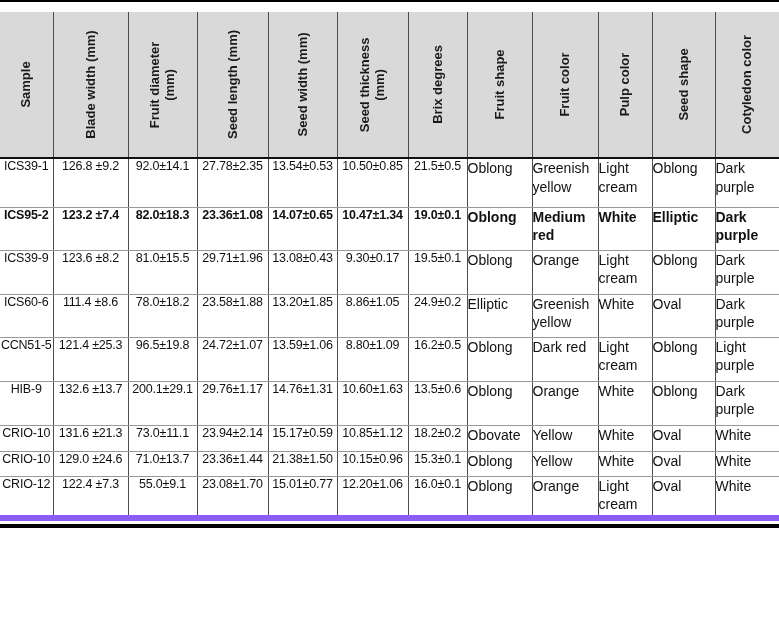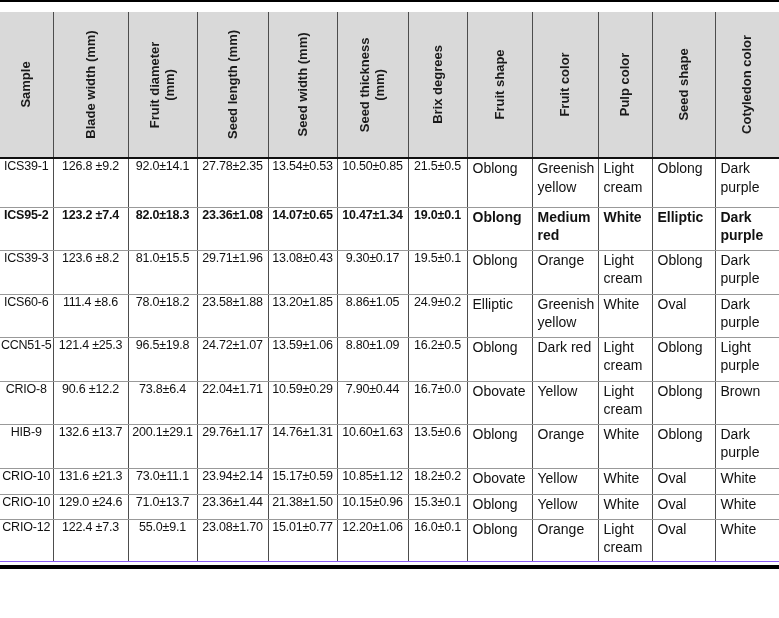--- a/index.html
+++ b/index.html
@@ -53,32 +53,31 @@
     line-height: 1.15;
     color: #1a1a1a;
     white-space: normal;
   }
 
   tbody td {
     border-bottom: 1px solid #999;
     vertical-align: top;
     padding-top: 5px;
   }
-  tbody tr:last-child td { border-bottom: 1px solid #8b5cf6; }
+  tbody tr:last-child td { border-bottom: 6px solid #8b5cf6; }
 
   td.num {
     text-align: center;
     font-size: 12.5px;
     letter-spacing: -0.2px;
     white-space: nowrap;
   }
   td.txt {
     text-align: left;
     font-size: 14px;
-    padding-left: 5px;
     padding-right: 3px;
     line-height: 1.35;
   }
 </style>
 </head>
 <body>
 
 <div class="page">
   <div class="rule-top"></div>
   <table class="tbl">
@@ -183,21 +182,21 @@
           <td class="num">14.07±0.65</td>
           <td class="num">10.47±1.34</td>
           <td class="num">19.0±0.1</td>
           <td class="txt">Oblong</td>
           <td class="txt">Medium red</td>
           <td class="txt">White</td>
           <td class="txt">Elliptic</td>
           <td class="txt">Dark purple</td>
         </tr>
         <tr style="height: 44px;">
-          <td class="num">ICS39-3</td>
+          <td class="num">ICS39-9</td>
           <td class="num">123.6 ±8.2</td>
           <td class="num">81.0±15.5</td>
           <td class="num">29.71±1.96</td>
           <td class="num">13.08±0.43</td>
           <td class="num">9.30±0.17</td>
           <td class="num">19.5±0.1</td>
           <td class="txt">Oblong</td>
           <td class="txt">Orange</td>
           <td class="txt">Light cream</td>
           <td class="txt">Oblong</td>
@@ -224,34 +223,20 @@
           <td class="num">24.72±1.07</td>
           <td class="num">13.59±1.06</td>
           <td class="num">8.80±1.09</td>
           <td class="num">16.2±0.5</td>
           <td class="txt">Oblong</td>
           <td class="txt">Dark red</td>
           <td class="txt">Light cream</td>
           <td class="txt">Oblong</td>
           <td class="txt">Light purple</td>
         </tr>
-        <tr style="height: 43px;">
-          <td class="num">CRIO-8</td>
-          <td class="num">90.6 ±12.2</td>
-          <td class="num">73.8±6.4</td>
-          <td class="num">22.04±1.71</td>
-          <td class="num">10.59±0.29</td>
-          <td class="num">7.90±0.44</td>
-          <td class="num">16.7±0.0</td>
-          <td class="txt">Obovate</td>
-          <td class="txt">Yellow</td>
-          <td class="txt">Light cream</td>
-          <td class="txt">Oblong</td>
-          <td class="txt">Brown</td>
-        </tr>
         <tr style="height: 44px;">
           <td class="num">HIB-9</td>
           <td class="num">132.6 ±13.7</td>
           <td class="num">200.1±29.1</td>
           <td class="num">29.76±1.17</td>
           <td class="num">14.76±1.31</td>
           <td class="num">10.60±1.63</td>
           <td class="num">13.5±0.6</td>
           <td class="txt">Oblong</td>
           <td class="txt">Orange</td>

